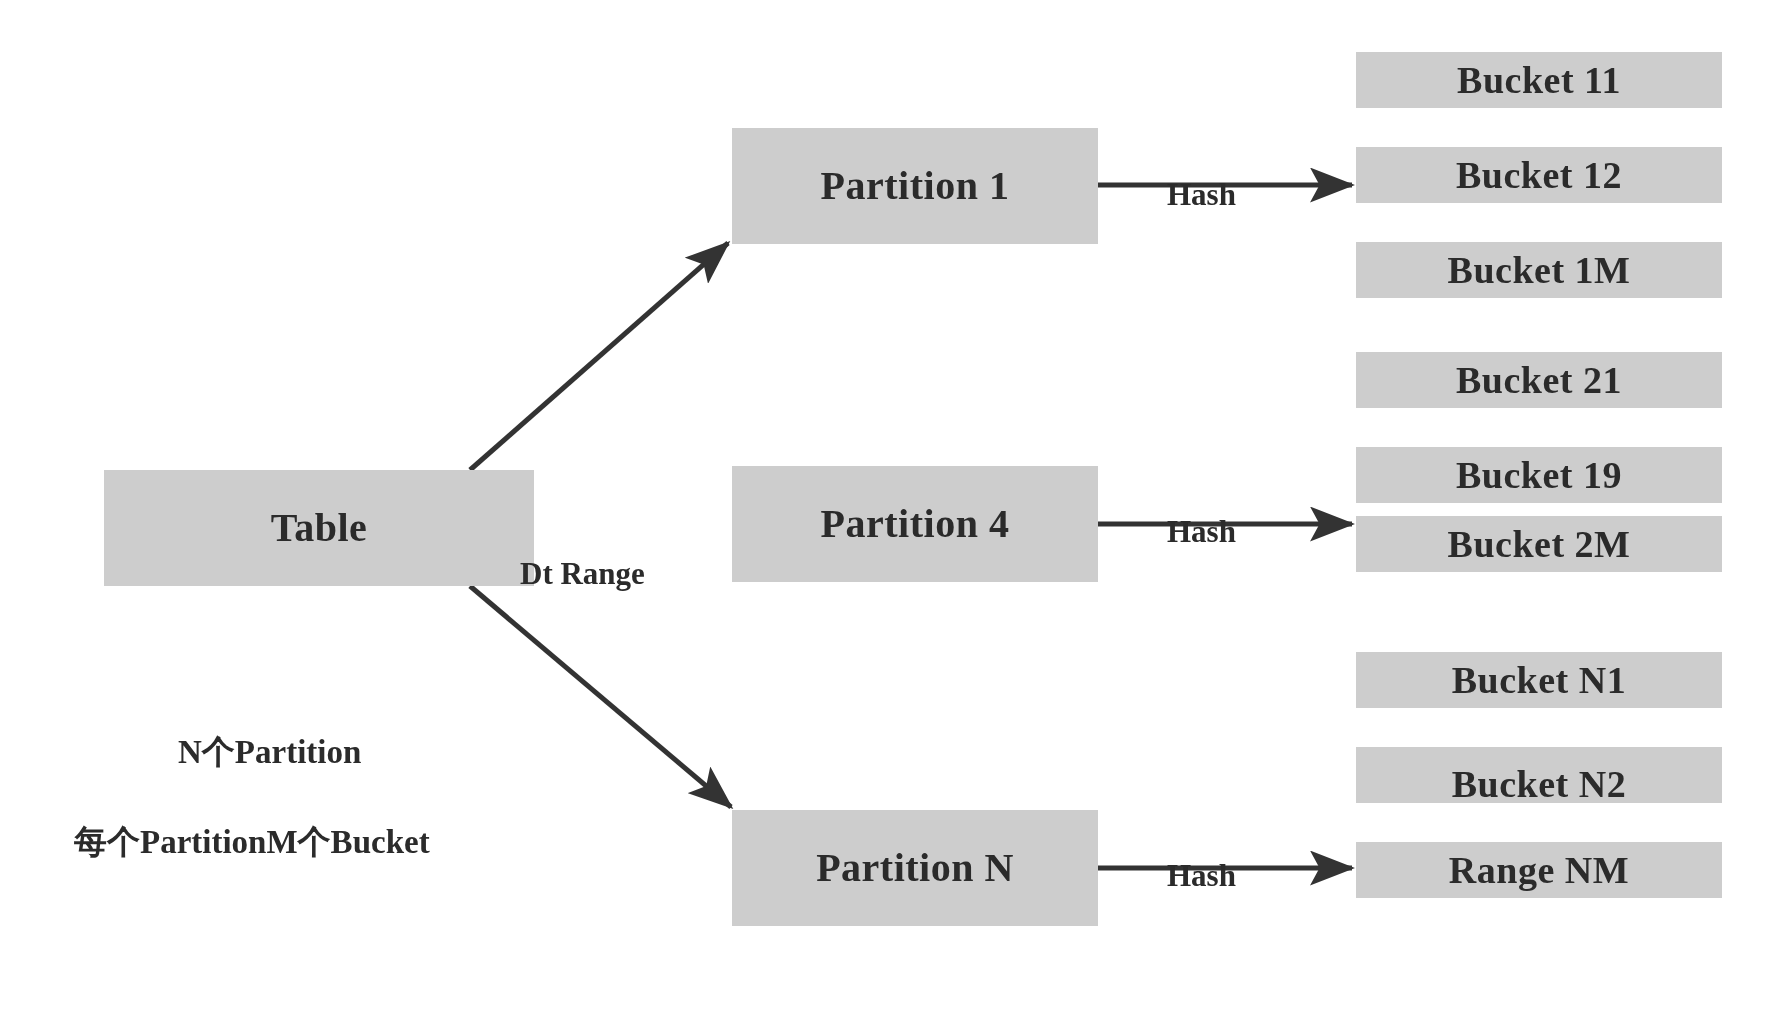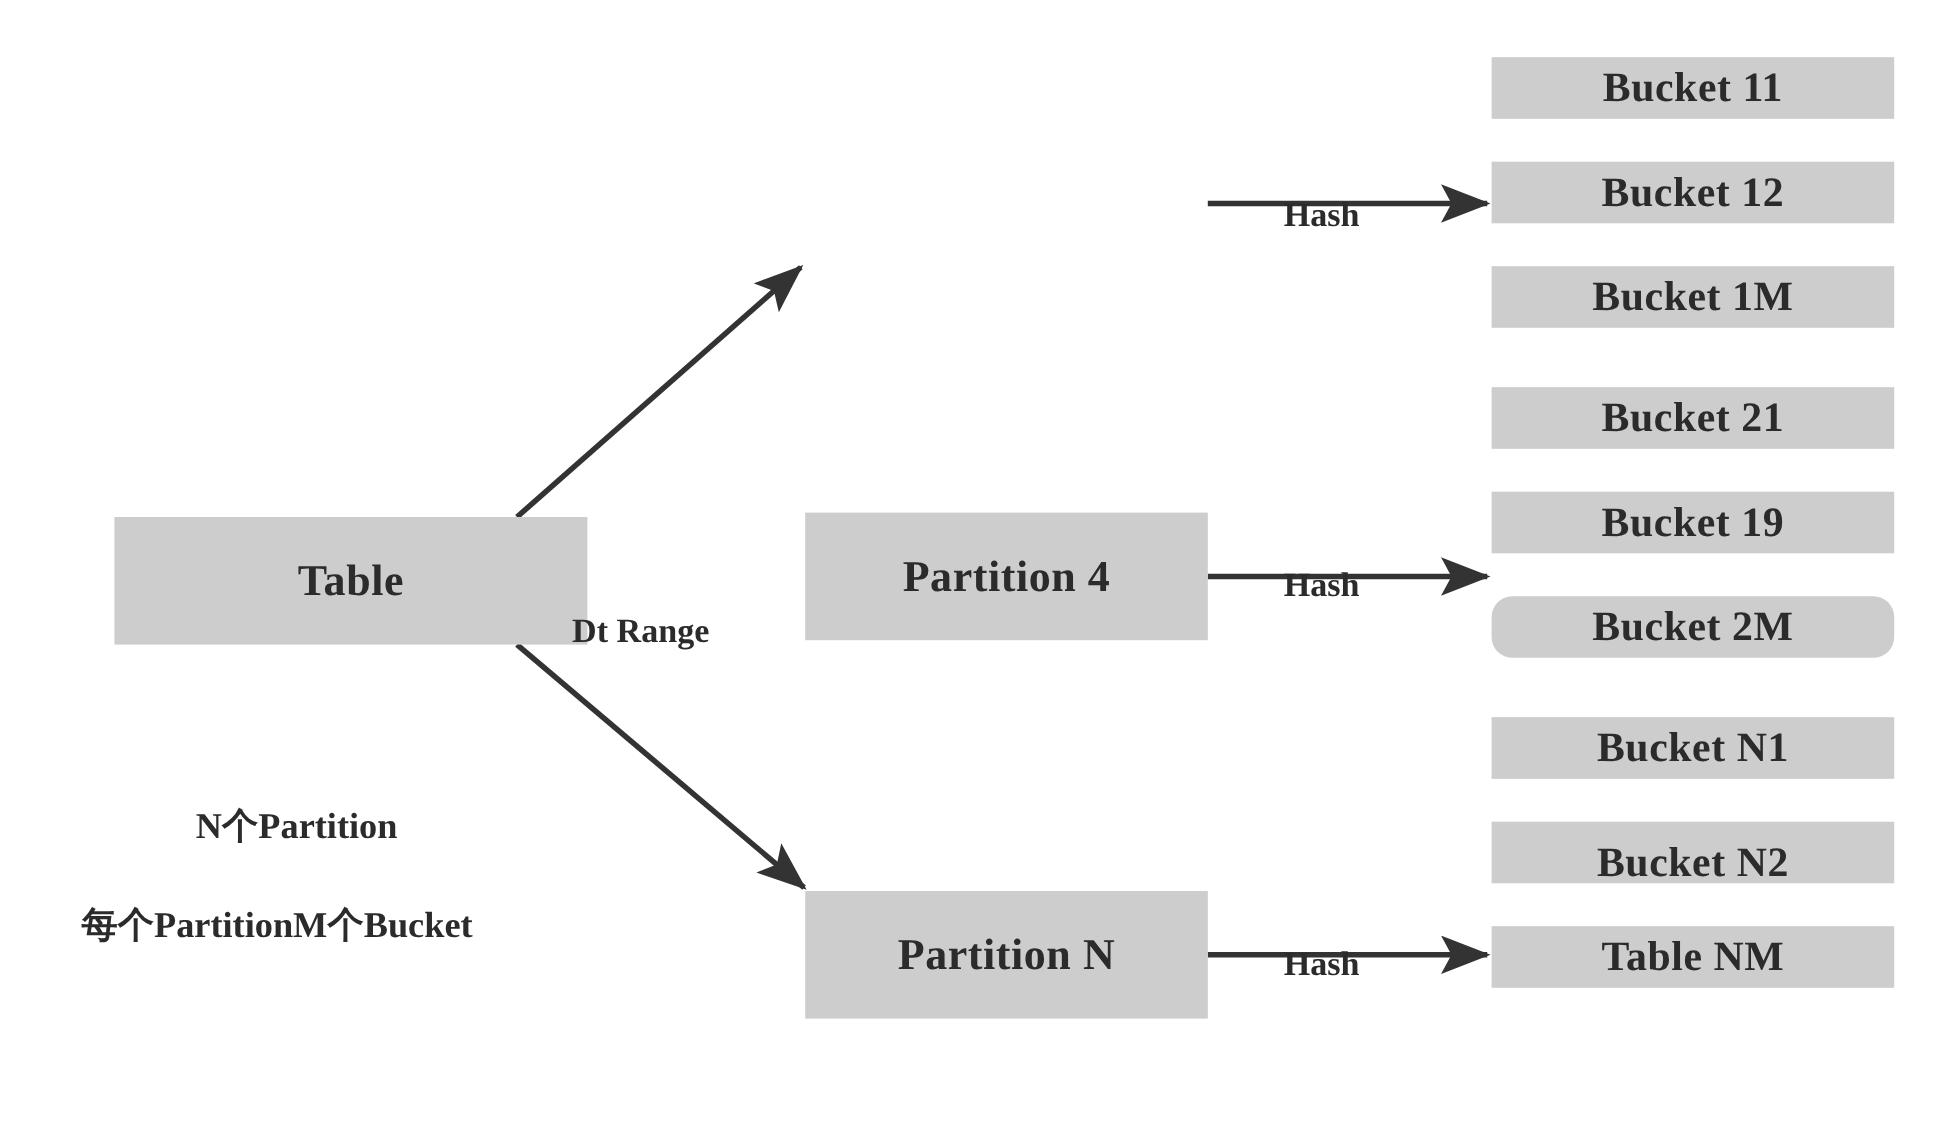--- a/index.html
+++ b/index.html
@@ -58,21 +58,21 @@
     width: 366px;
     height: 56px;
     font-size: 38px;
   }
   #node-bucket-11 { top: 52px; }
   #node-bucket-12 { top: 147px; }
   #node-bucket-1m { top: 242px; }
 
   #node-bucket-21 { top: 352px; }
   #node-bucket-22 { top: 447px; }
-  #node-bucket-2m { top: 542px; border-radius: 19px; }
+  #node-bucket-2m { top: 516px; }
 
   #node-bucket-n1 { top: 652px; }
   #node-bucket-n2 { top: 747px; align-items: flex-end; }
   #node-bucket-nm { top: 842px; }
 
   
   .edge-label {
     position: absolute;
     color: #2b2b2b;
     font-weight: bold;
@@ -127,20 +127,23 @@
 
     <line x1="1098" y1="524" x2="1352" y2="524" stroke="#333333" stroke-width="5" marker-end="url(#arrowhead)"></line>
 
     <line x1="1098" y1="868" x2="1352" y2="868" stroke="#333333" stroke-width="5" marker-end="url(#arrowhead)"></line>
   </svg>
 
   <div class="node" id="node-table">
     <span class="node-label">Table</span>
   </div>
 
+  <div class="node partition" id="node-partition-1">
+    <span class="node-label">Partition 1</span>
+  </div>
   <div class="node partition" id="node-partition-2">
     <span class="node-label">Partition 4</span>
   </div>
   <div class="node partition" id="node-partition-n">
     <span class="node-label">Partition N</span>
   </div>
 
   <div class="node bucket" id="node-bucket-11">
     <span class="node-label">Bucket 11</span>
   </div>
@@ -161,21 +164,21 @@
     <span class="node-label">Bucket 2M</span>
   </div>
 
   <div class="node bucket" id="node-bucket-n1">
     <span class="node-label">Bucket N1</span>
   </div>
   <div class="node bucket" id="node-bucket-n2">
     <span class="node-label">Bucket N2</span>
   </div>
   <div class="node bucket" id="node-bucket-nm">
-    <span class="node-label">Table NM</span>
+    <span class="node-label">Range NM</span>
   </div>
 
   <div class="edge-label" id="label-dt-range">Dt Range</div>
   <div class="edge-label" id="label-hash-1">Hash</div>
   <div class="edge-label" id="label-hash-2">Hash</div>
   <div class="edge-label" id="label-hash-3">Hash</div>
 
   <div class="note" id="note-line-1">N个Partition</div>
   <div class="note" id="note-line-2">每个PartitionM个Bucket</div>
 

